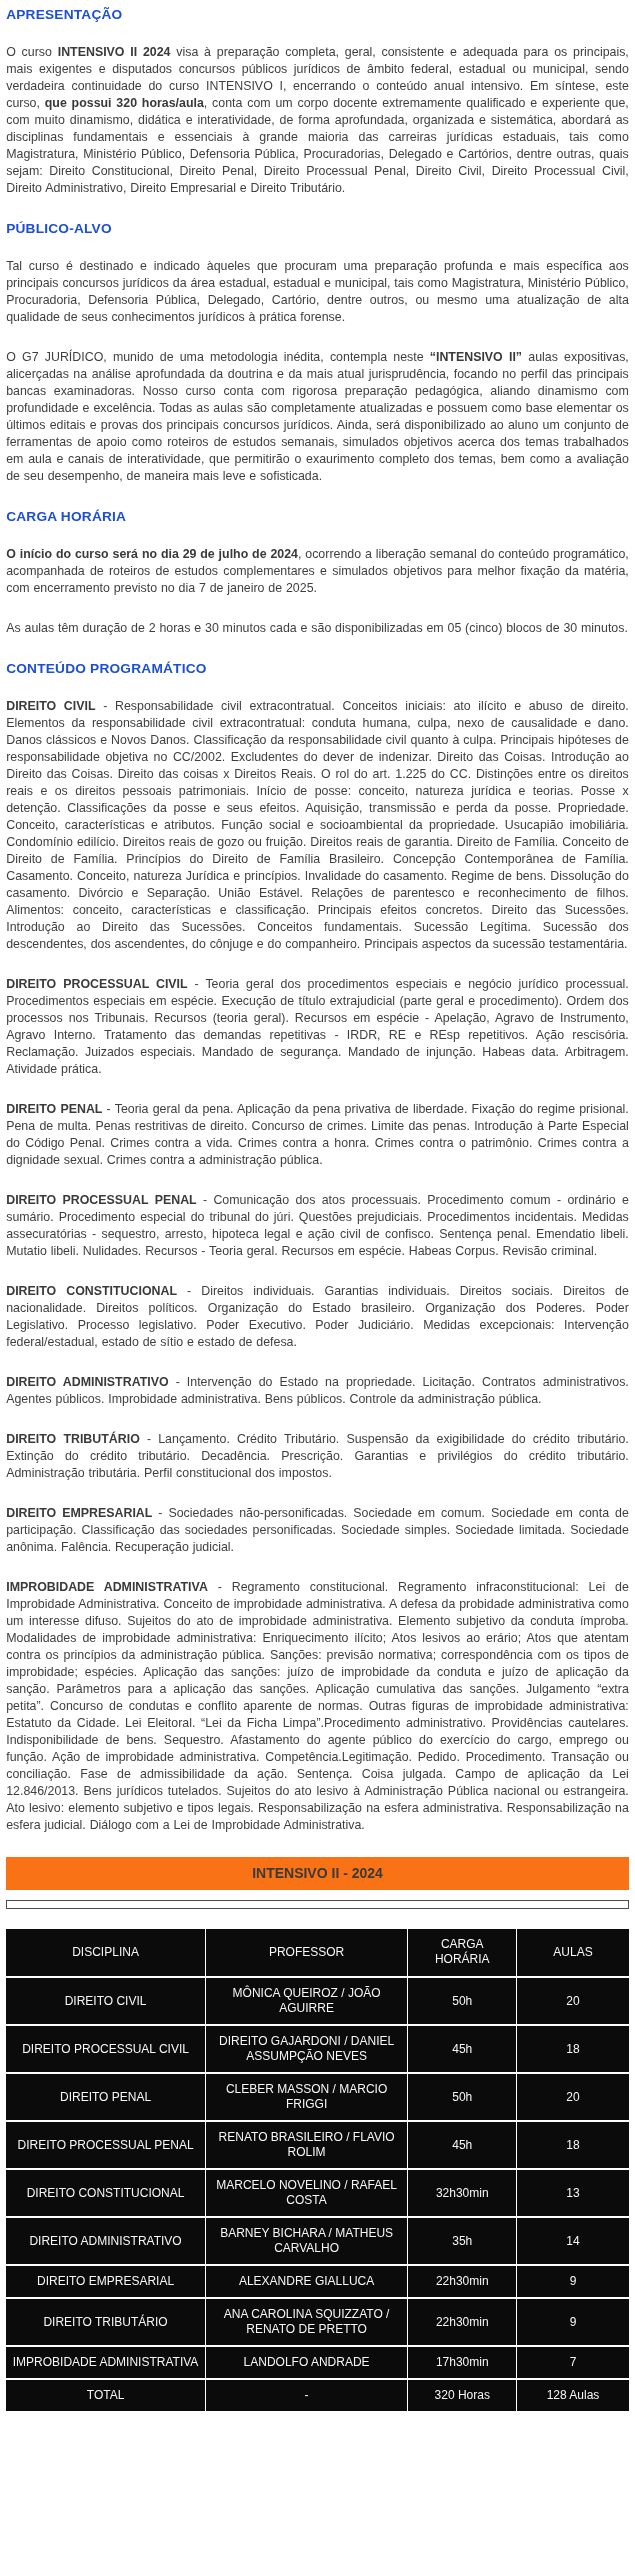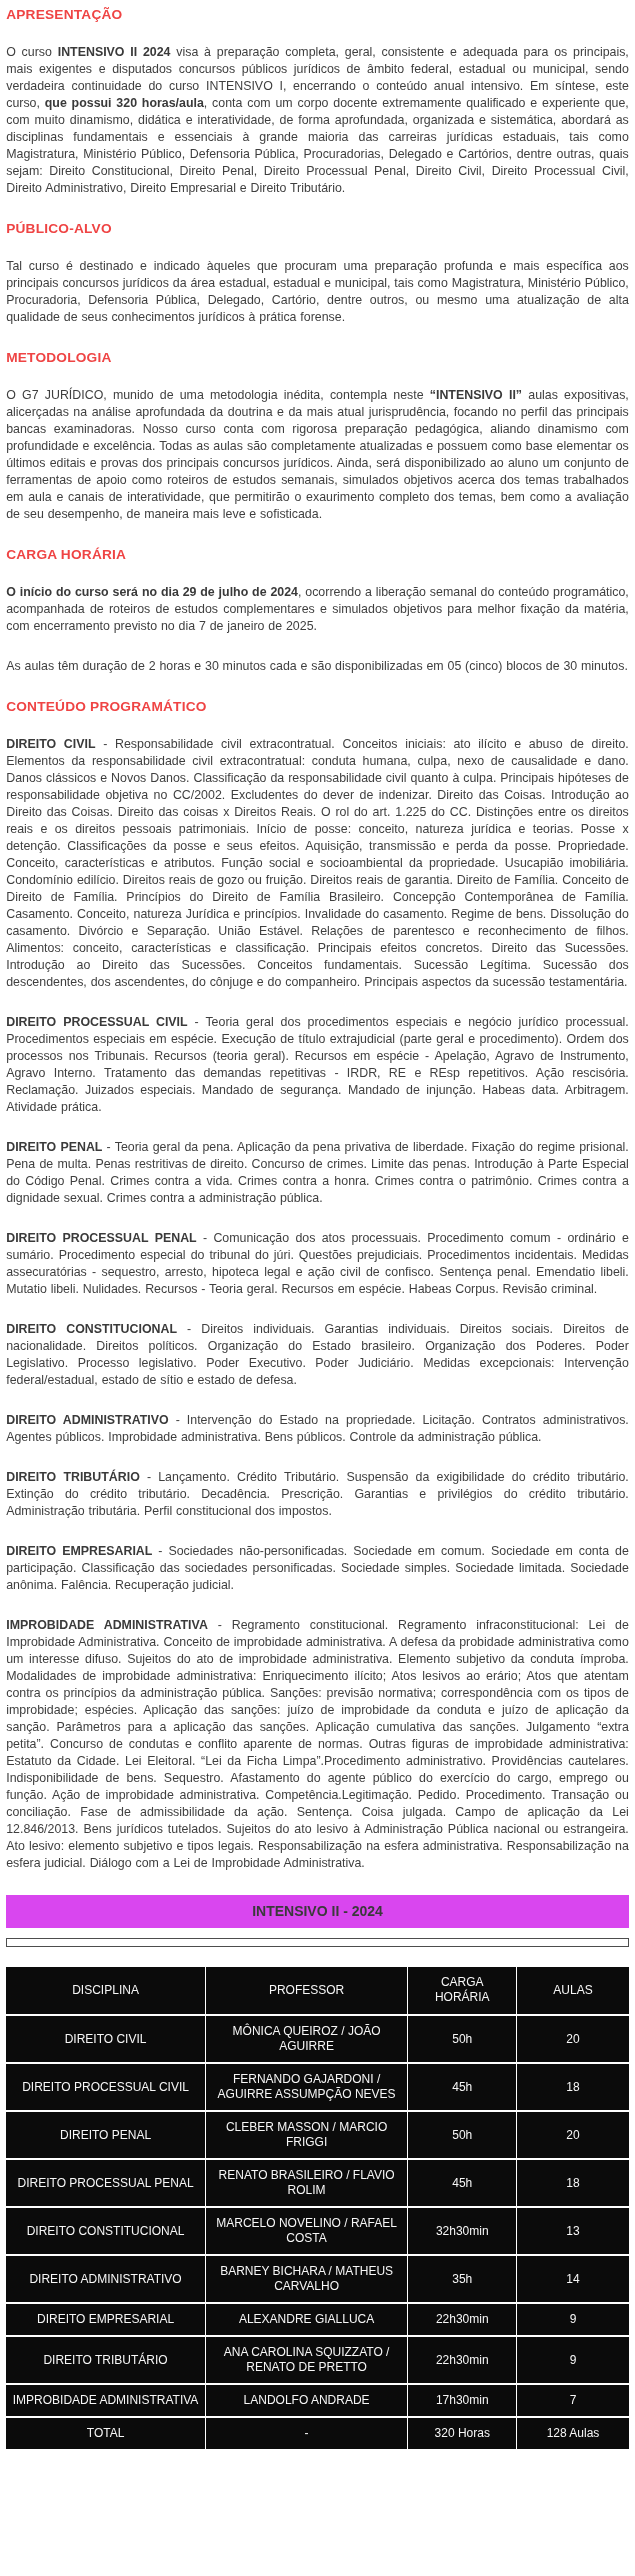--- a/index.html
+++ b/index.html
@@ -10,36 +10,36 @@
     background: #ffffff;
     font-family: "Liberation Sans", sans-serif;
     color: #3f3f3f;
   }
   .content {
     padding: 3.5px 6.2px 0 6.2px;
   }
   .section-heading {
     font-size: 13.7px;
     font-weight: bold;
-    color: #ef4444;
+    color: #1d4ed8;
     margin: 24px 0 22px 0;
     letter-spacing: 0.2px;
   }
   .section-heading:first-child { margin-top: 3.5px; }
   .para {
     font-size: 12.4px;
     line-height: 17px;
     text-align: justify;
     margin: 0 0 23px 0;
     word-spacing: 0.4px;
   }
   .para .bold { font-weight: bold; color: #3a3a3a; }
   .band {
     margin: 5.3px 0 0 0;
-    background: #d946ef;
+    background: #f97316;
     text-align: center;
     padding: 8px 0 8.8px 0;
     font-size: 14px;
     font-weight: bold;
     color: #3a3a3a;
   }
   .thin-strip {
     height: 6.2px;
     border: 0.9px solid #4d4d4d;
     background: #ffffff;
@@ -75,21 +75,20 @@
 </style>
 </head>
 <body>
 
 <main class="content">
   <div>
       <h2 class="section-heading">APRESENTAÇÃO</h2>
       <p class="para"><span>O curso </span><span class="bold">INTENSIVO II 2024</span><span> visa à preparação completa, geral, consistente e adequada para os principais, mais exigentes e disputados concursos públicos jurídicos de âmbito federal, estadual ou municipal, sendo verdadeira continuidade do curso INTENSIVO I, encerrando o conteúdo anual intensivo. Em síntese, este curso, </span><span class="bold">que possui 320 horas/aula</span><span>, conta com um corpo docente extremamente qualificado e experiente que, com muito dinamismo, didática e interatividade, de forma aprofundada, organizada e sistemática, abordará as disciplinas fundamentais e essenciais à grande maioria das carreiras jurídicas estaduais, tais como Magistratura, Ministério Público, Defensoria Pública, Procuradorias, Delegado e Cartórios, dentre outras, quais sejam: Direito Constitucional, Direito Penal, Direito Processual Penal, Direito Civil, Direito Processual Civil, Direito Administrativo, Direito Empresarial e Direito Tributário.</span></p>
       <h2 class="section-heading">PÚBLICO-ALVO</h2>
       <p class="para"><span>Tal curso é destinado e indicado àqueles que procuram uma preparação profunda e mais específica aos principais concursos jurídicos da área estadual, estadual e municipal, tais como Magistratura, Ministério Público, Procuradoria, Defensoria Pública, Delegado, Cartório, dentre outros, ou mesmo uma atualização de alta qualidade de seus conhecimentos jurídicos à prática forense.</span></p>
-      <h2 class="section-heading">METODOLOGIA</h2>
       <p class="para"><span>O G7 JURÍDICO, munido de uma metodologia inédita, contempla neste </span><span class="bold">“INTENSIVO II”</span><span> aulas expositivas, alicerçadas na análise aprofundada da doutrina e da mais atual jurisprudência, focando no perfil das principais bancas examinadoras. Nosso curso conta com rigorosa preparação pedagógica, aliando dinamismo com profundidade e excelência. Todas as aulas são completamente atualizadas e possuem como base elementar os últimos editais e provas dos principais concursos jurídicos. Ainda, será disponibilizado ao aluno um conjunto de ferramentas de apoio como roteiros de estudos semanais, simulados objetivos acerca dos temas trabalhados em aula e canais de interatividade, que permitirão o exaurimento completo dos temas, bem como a avaliação de seu desempenho, de maneira mais leve e sofisticada.</span></p>
       <h2 class="section-heading">CARGA HORÁRIA</h2>
       <p class="para"><span class="bold">O início do curso será no dia 29 de julho de 2024</span><span>, ocorrendo a liberação semanal do conteúdo programático, acompanhada de roteiros de estudos complementares e simulados objetivos para melhor fixação da matéria, com encerramento previsto no dia 7 de janeiro de 2025.</span></p>
       <p class="para"><span>As aulas têm duração de 2 horas e 30 minutos cada e são disponibilizadas em 05 (cinco) blocos de 30 minutos.</span></p>
       <h2 class="section-heading">CONTEÚDO PROGRAMÁTICO</h2>
       <p class="para"><span class="bold">DIREITO CIVIL</span><span> - Responsabilidade civil extracontratual. Conceitos iniciais: ato ilícito e abuso de direito. Elementos da responsabilidade civil extracontratual: conduta humana, culpa, nexo de causalidade e dano. Danos clássicos e Novos Danos. Classificação da responsabilidade civil quanto à culpa. Principais hipóteses de responsabilidade objetiva no CC/2002. Excludentes do dever de indenizar. Direito das Coisas. Introdução ao Direito das Coisas. Direito das coisas x Direitos Reais. O rol do art. 1.225 do CC. Distinções entre os direitos reais e os direitos pessoais patrimoniais. Início de posse: conceito, natureza jurídica e teorias. Posse x detenção. Classificações da posse e seus efeitos. Aquisição, transmissão e perda da posse. Propriedade. Conceito, características e atributos. Função social e socioambiental da propriedade. Usucapião imobiliária. Condomínio edilício. Direitos reais de gozo ou fruição. Direitos reais de garantia. Direito de Família. Conceito de Direito de Família. Princípios do Direito de Família Brasileiro. Concepção Contemporânea de Família. Casamento. Conceito, natureza Jurídica e princípios. Invalidade do casamento. Regime de bens. Dissolução do casamento. Divórcio e Separação. União Estável. Relações de parentesco e reconhecimento de filhos. Alimentos: conceito, características e classificação. Principais efeitos concretos. Direito das Sucessões. Introdução ao Direito das Sucessões. Conceitos fundamentais. Sucessão Legítima. Sucessão dos descendentes, dos ascendentes, do cônjuge e do companheiro. Principais aspectos da sucessão testamentária.</span></p>
       <p class="para"><span class="bold">DIREITO PROCESSUAL CIVIL</span><span> - Teoria geral dos procedimentos especiais e negócio jurídico processual. Procedimentos especiais em espécie. Execução de título extrajudicial (parte geral e procedimento). Ordem dos processos nos Tribunais. Recursos (teoria geral). Recursos em espécie - Apelação, Agravo de Instrumento, Agravo Interno. Tratamento das demandas repetitivas - IRDR, RE e REsp repetitivos. Ação rescisória. Reclamação. Juizados especiais. Mandado de segurança. Mandado de injunção. Habeas data. Arbitragem. Atividade prática.</span></p>
       <p class="para"><span class="bold">DIREITO PENAL</span><span> - Teoria geral da pena. Aplicação da pena privativa de liberdade. Fixação do regime prisional. Pena de multa. Penas restritivas de direito. Concurso de crimes. Limite das penas. Introdução à Parte Especial do Código Penal. Crimes contra a vida. Crimes contra a honra. Crimes contra o patrimônio. Crimes contra a dignidade sexual. Crimes contra a administração pública.</span></p>
       <p class="para"><span class="bold">DIREITO PROCESSUAL PENAL</span><span> - Comunicação dos atos processuais. Procedimento comum - ordinário e sumário. Procedimento especial do tribunal do júri. Questões prejudiciais. Procedimentos incidentais. Medidas assecuratórias - sequestro, arresto, hipoteca legal e ação civil de confisco. Sentença penal. Emendatio libeli. Mutatio libeli. Nulidades. Recursos - Teoria geral. Recursos em espécie. Habeas Corpus. Revisão criminal.</span></p>
       <p class="para"><span class="bold">DIREITO CONSTITUCIONAL</span><span> - Direitos individuais. Garantias individuais. Direitos sociais. Direitos de nacionalidade. Direitos políticos. Organização do Estado brasileiro. Organização dos Poderes. Poder Legislativo. Processo legislativo. Poder Executivo. Poder Judiciário. Medidas excepcionais: Intervenção federal/estadual, estado de sítio e estado de defesa.</span></p>
@@ -122,21 +121,21 @@
       </thead>
     <tbody>
         <tr>
           <td>DIREITO CIVIL</td>
           <td>MÔNICA QUEIROZ / JOÃO AGUIRRE</td>
           <td>50h</td>
           <td>20</td>
         </tr>
         <tr>
           <td>DIREITO PROCESSUAL CIVIL</td>
-          <td>FERNANDO GAJARDONI / AGUIRRE ASSUMPÇÃO NEVES</td>
+          <td>DIREITO GAJARDONI / DANIEL ASSUMPÇÃO NEVES</td>
           <td>45h</td>
           <td>18</td>
         </tr>
         <tr>
           <td>DIREITO PENAL</td>
           <td>CLEBER MASSON / MARCIO FRIGGI</td>
           <td>50h</td>
           <td>20</td>
         </tr>
         <tr>

